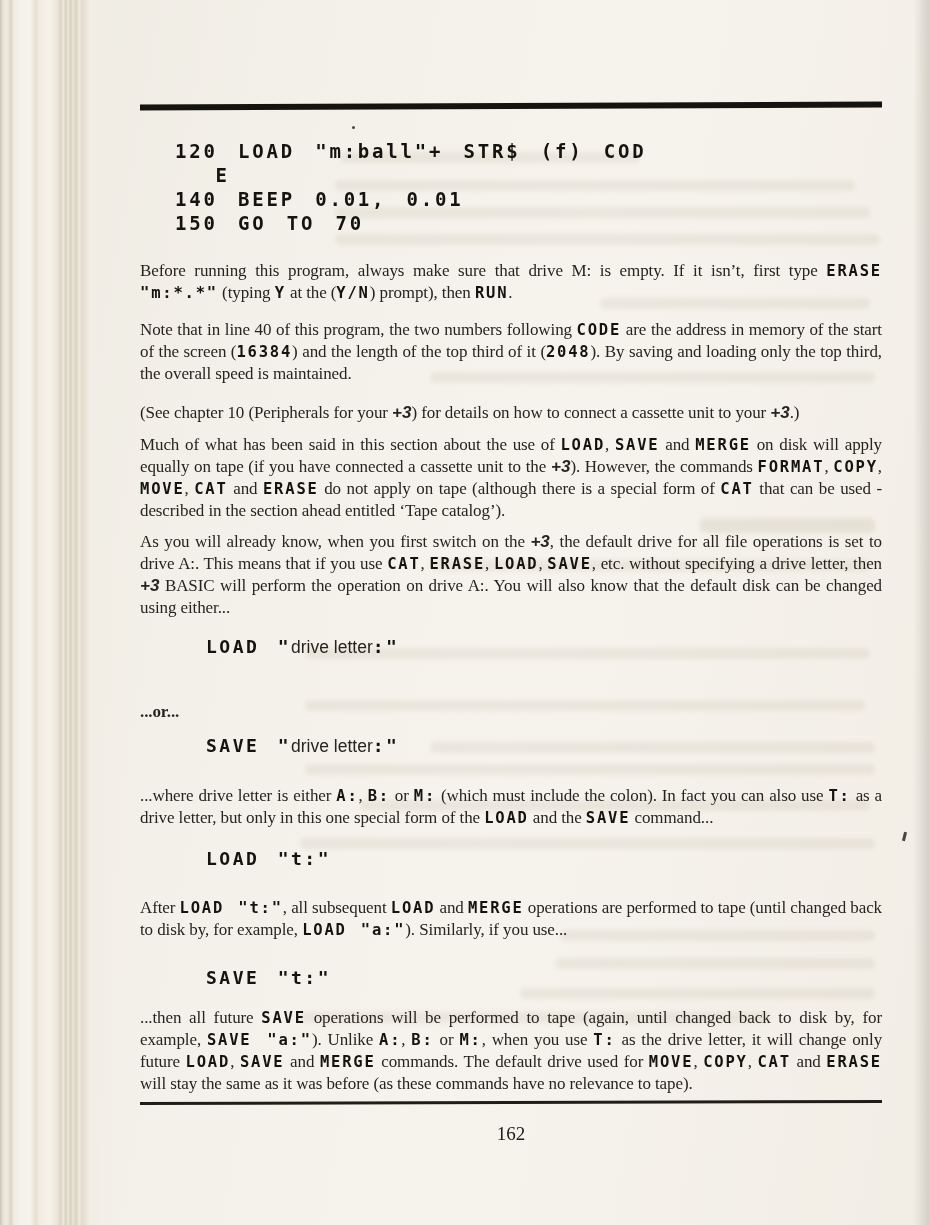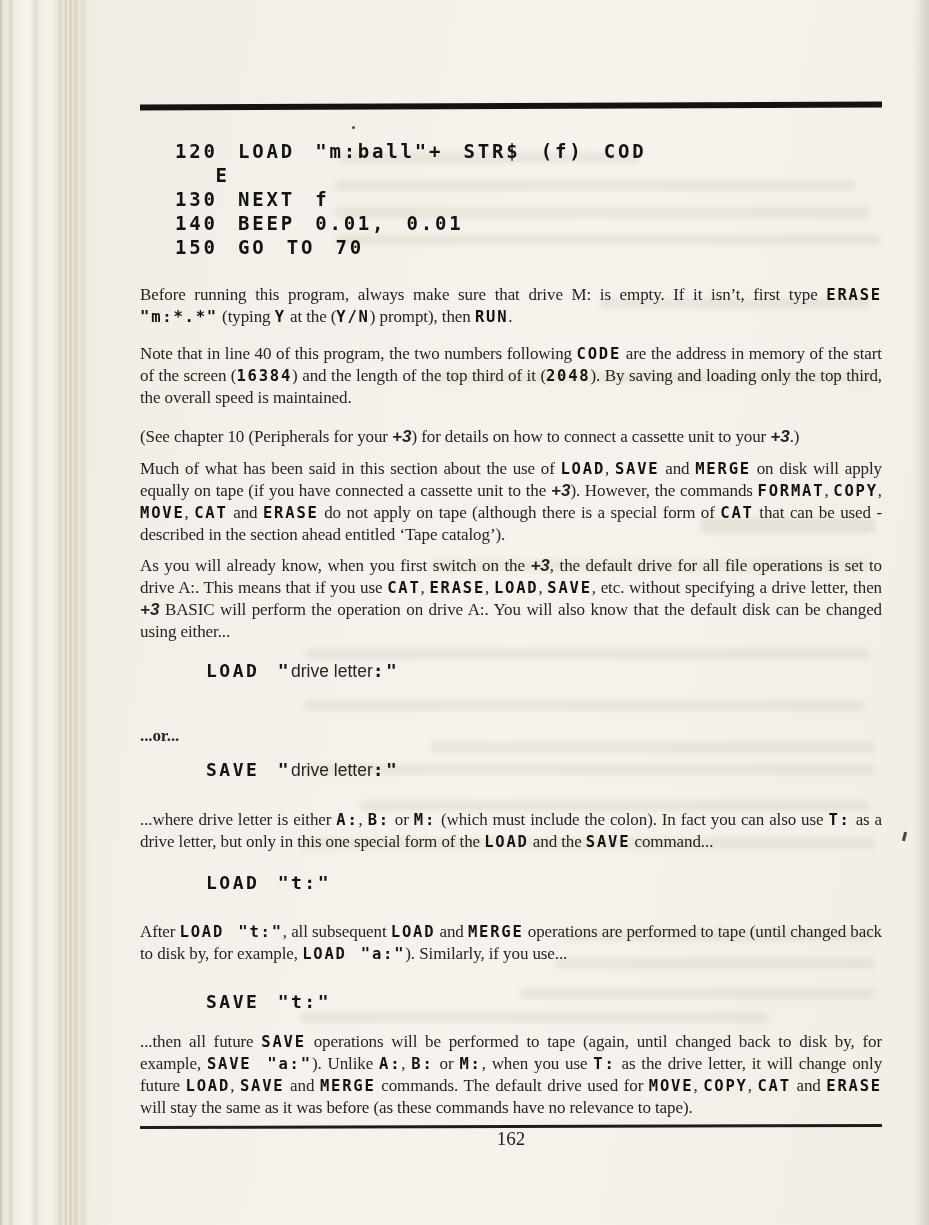--- a/index.html
+++ b/index.html
@@ -37,21 +37,21 @@
   .code-mix .serif{font-family:Liberation Sans, sans-serif;font-weight:normal;
       font-size:17.5px;letter-spacing:0;word-spacing:0;color:#272420;}
   p.body{margin:0;font-size:17px;line-height:22px;color:#272420;
       text-align:justify;letter-spacing:-0.1px;}
   p.body .c{font-family:"DejaVu Sans Mono",monospace;font-weight:bold;
       font-size:15.5px;letter-spacing:1.8px;word-spacing:3px;color:#15130f;}
   p.body .p3{font-weight:bold;font-style:italic;
       font-family:"Liberation Sans",sans-serif;letter-spacing:0;}
   h2.sect{margin:0;font-family:"DejaVu Serif",serif;font-weight:bold;
       font-size:28px;line-height:32px;color:#14100a;letter-spacing:0.3px;}
-  .pageno{text-align:center;font-size:19px;line-height:22px;color:#23201c;margin-top:0;}
+  .pageno{text-align:center;font-size:19px;line-height:22px;color:#23201c;margin-top:19px;}
 </style>
 </head>
 <body>
 
 <div class="page">
   <div class="edge-stack"></div>
   <div class="right-shade"></div>
 
   <div class="ghost" style="left:340px;top:152px;width:300px;"></div>
   <div class="ghost" style="left:335px;top:180px;width:520px;"></div>
@@ -73,21 +73,20 @@
   <div class="ghost" style="left:300px;top:1012px;width:470px;"></div>
   <div class="speck" style="left:903px;top:832px;width:3px;height:9px;transform:rotate(14deg);"></div>
   <div class="speck" style="left:352px;top:126px;width:3px;height:3px;border-radius:50%;"></div>
 
   <div class="content">
     <div id="blocks">
         <div class="rule rule-thick" style="margin-top: 103px;"></div>
         <div class="code-block" style="margin-top: 30px;">
           <div class="code-line">120 LOAD "m:ball"+ STR$ (f) COD</div>
           <div class="code-line">  E</div>
-          <div class="code-line">130 NEXT f</div>
           <div class="code-line">140 BEEP 0.01, 0.01</div>
           <div class="code-line">150 GO TO 70</div>
         </div>
         <p class="body" style="margin-top: 25px;"><span>Before running this program, always make sure that drive M: is empty. If it isn’t, first type </span><span class="c">ERASE "m:*.*"</span><span> (typing </span><span class="c">Y</span><span> at the (</span><span class="c">Y/N</span><span>) prompt), then </span><span class="c">RUN</span><span>.</span></p>
         <p class="body" style="margin-top: 15px;"><span>Note that in line 40 of this program, the two numbers following </span><span class="c">CODE</span><span> are the address in memory of the start of the screen (</span><span class="c">16384</span><span>) and the length of the top third of it (</span><span class="c">2048</span><span>). By saving and loading only the top third, the overall speed is maintained.</span></p>
         <p class="body" style="margin-top: 17px;"><span>(See chapter 10 (Peripherals for your </span><span class="p3">+3</span><span>) for details on how to connect a cassette unit to your </span><span class="p3">+3</span><span>.)</span></p>
         <p class="body" style="margin-top: 10px;"><span>Much of what has been said in this section about the use of </span><span class="c">LOAD</span><span>, </span><span class="c">SAVE</span><span> and </span><span class="c">MERGE</span><span> on disk will apply equally on tape (if you have connected a cassette unit to the </span><span class="p3">+3</span><span>). However, the commands </span><span class="c">FORMAT</span><span>, </span><span class="c">COPY</span><span>, </span><span class="c">MOVE</span><span>, </span><span class="c">CAT</span><span> and </span><span class="c">ERASE</span><span> do not apply on tape (although there is a special form of </span><span class="c">CAT</span><span> that can be used - described in the section ahead entitled ‘Tape catalog’).</span></p>
         <p class="body" style="margin-top: 9px;"><span>As you will already know, when you first switch on the </span><span class="p3">+3</span><span>, the default drive for all file operations is set to drive A:. This means that if you use </span><span class="c">CAT</span><span>, </span><span class="c">ERASE</span><span>, </span><span class="c">LOAD</span><span>, </span><span class="c">SAVE</span><span>, etc. without specifying a drive letter, then </span><span class="p3">+3</span><span> BASIC will perform the operation on drive A:. You will also know that the default disk can be changed using either...</span></p>
         <div class="code-mix" style="margin-top: 17px;"><span>LOAD "</span><span class="serif">drive letter</span><span>:"</span></div>
         <p class="body" style="margin-top: 43px; font-weight: bold;"><span>...or...</span></p>

